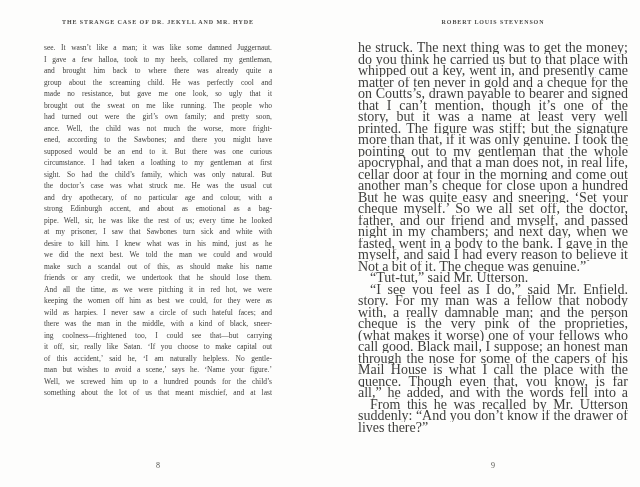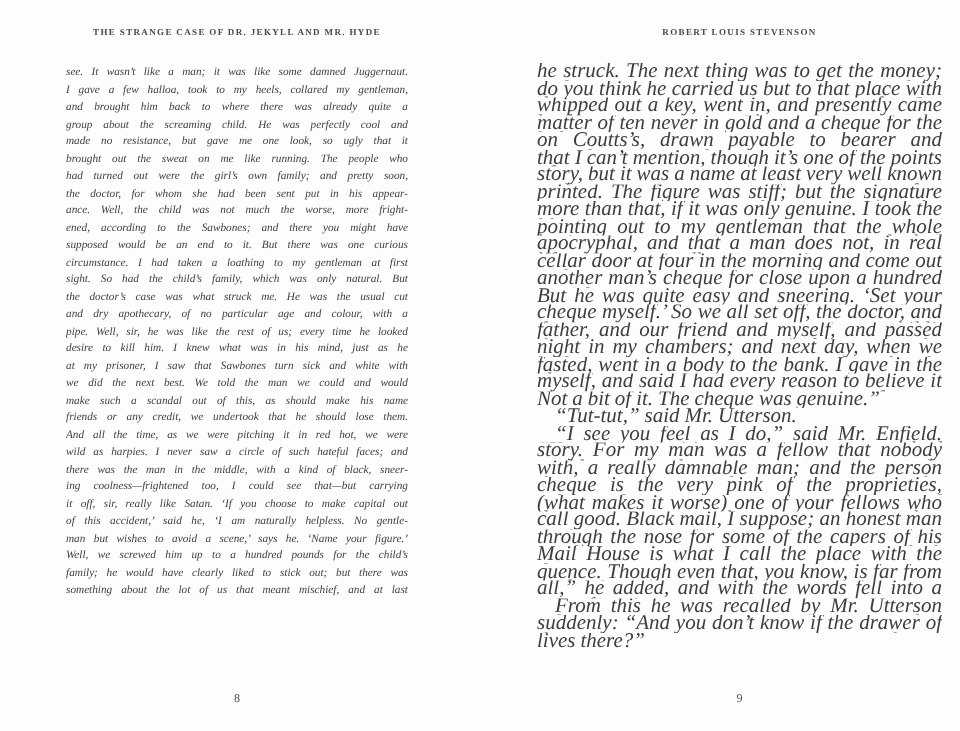--- a/index.html
+++ b/index.html
@@ -19,21 +19,20 @@
     font-weight: bold;
     letter-spacing: 0.9px;
     color: #4a4a48;
   }
   #left-head  { left: 44px;  width: 228px; }
   #right-head { left: 358px; width: 270px; }
   .page-body {
     position: absolute;
     top: 42px;
     color: #3e3e3c;
-    font-style: italic;
   }
   #left-body  { left: 44px;  width: 228px; font-size: 7.5px; word-spacing: -0.4px; }
   #right-body { left: 358px; width: 270px; font-size: 14px;   word-spacing: -0.2px; }
   .line {
     height: 11.5px;
     line-height: 11.5px;
     overflow: hidden;
     text-align: justify;
     text-align-last: justify;
     white-space: normal;
@@ -60,43 +59,43 @@
   <div id="right-head" class="running-head">ROBERT LOUIS STEVENSON</div>
 
   <div id="left-body" class="page-body">
       <div class="line">see. It wasn’t like a man; it was like some damned Juggernaut.</div>
       <div class="line">I gave a few halloa, took to my heels, collared my gentleman,</div>
       <div class="line">and brought him back to where there was already quite a</div>
       <div class="line">group about the screaming child. He was perfectly cool and</div>
       <div class="line">made no resistance, but gave me one look, so ugly that it</div>
       <div class="line">brought out the sweat on me like running. The people who</div>
       <div class="line">had turned out were the girl’s own family; and pretty soon,</div>
-      <div class="line">the doctor, for whom she had been sent put in his appear-</div>
       <div class="line">ance. Well, the child was not much the worse, more fright-</div>
       <div class="line">ened, according to the Sawbones; and there you might have</div>
       <div class="line">supposed would be an end to it. But there was one curious</div>
       <div class="line">circumstance. I had taken a loathing to my gentleman at first</div>
       <div class="line">sight. So had the child’s family, which was only natural. But</div>
       <div class="line">the doctor’s case was what struck me. He was the usual cut</div>
       <div class="line">and dry apothecary, of no particular age and colour, with a</div>
+      <div class="line">strong Edinburgh accent, and about as emotional as a bag-</div>
       <div class="line">pipe. Well, sir, he was like the rest of us; every time he looked</div>
+      <div class="line">at my prisoner, I saw that Sawbones turn sick and white with</div>
       <div class="line">desire to kill him. I knew what was in his mind, just as he</div>
-      <div class="line">at my prisoner, I saw that Sawbones turn sick and white with</div>
       <div class="line">we did the next best. We told the man we could and would</div>
       <div class="line">make such a scandal out of this, as should make his name</div>
       <div class="line">friends or any credit, we undertook that he should lose them.</div>
       <div class="line">And all the time, as we were pitching it in red hot, we were</div>
+      <div class="line">keeping the women off him as best we could, for they were as</div>
       <div class="line">wild as harpies. I never saw a circle of such hateful faces; and</div>
       <div class="line">there was the man in the middle, with a kind of black, sneer-</div>
       <div class="line">ing coolness—frightened too, I could see that—but carrying</div>
       <div class="line">it off, sir, really like Satan. ‘If you choose to make capital out</div>
       <div class="line">of this accident,’ said he, ‘I am naturally helpless. No gentle-</div>
       <div class="line">man but wishes to avoid a scene,’ says he. ‘Name your figure.’</div>
       <div class="line">Well, we screwed him up to a hundred pounds for the child’s</div>
-      <div class="line">family; he would have clearly liked to stick out; but there was</div>
       <div class="line">something about the lot of us that meant mischief, and at last</div>
     </div>
 
   <div id="right-body" class="page-body">
       <div class="line">he struck. The next thing was to get the money; and where</div>
       <div class="line">do you think he carried us but to that place with the door?—</div>
       <div class="line">whipped out a key, went in, and presently came back with the</div>
       <div class="line">matter of ten never in gold and a cheque for the balance</div>
       <div class="line">on Coutts’s, drawn payable to bearer and signed with a name</div>
       <div class="line">that I can’t mention, though it’s one of the points of my</div>

